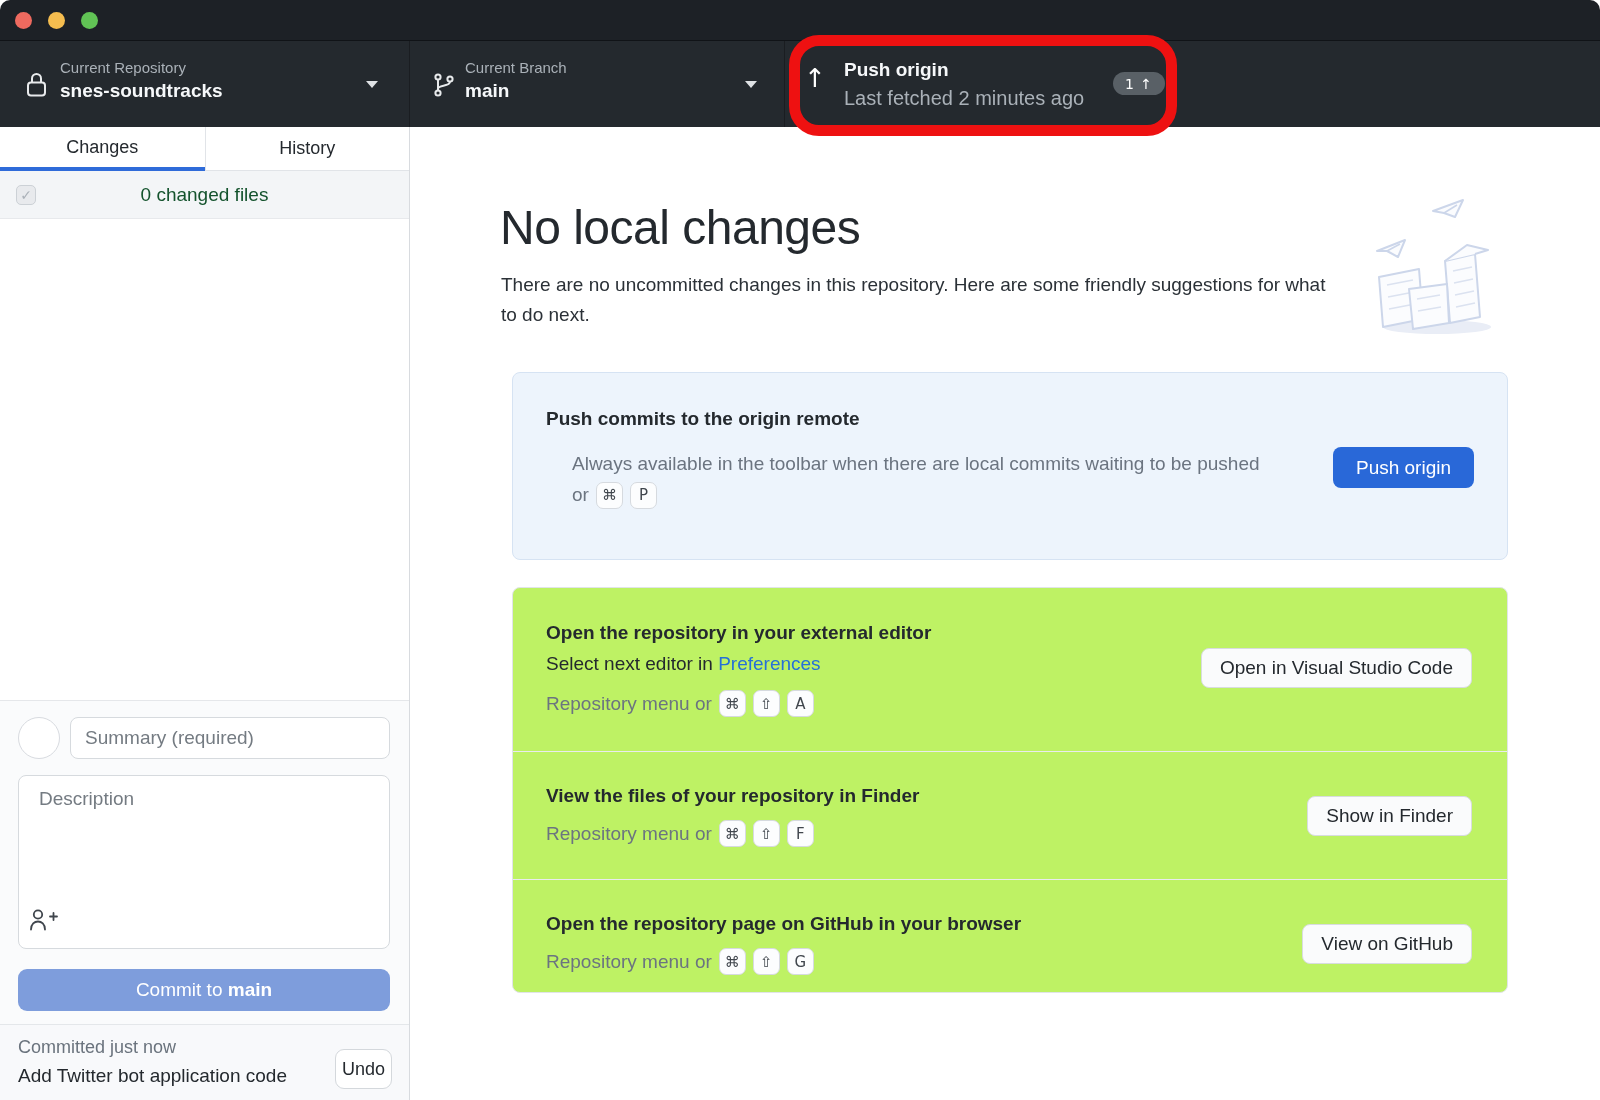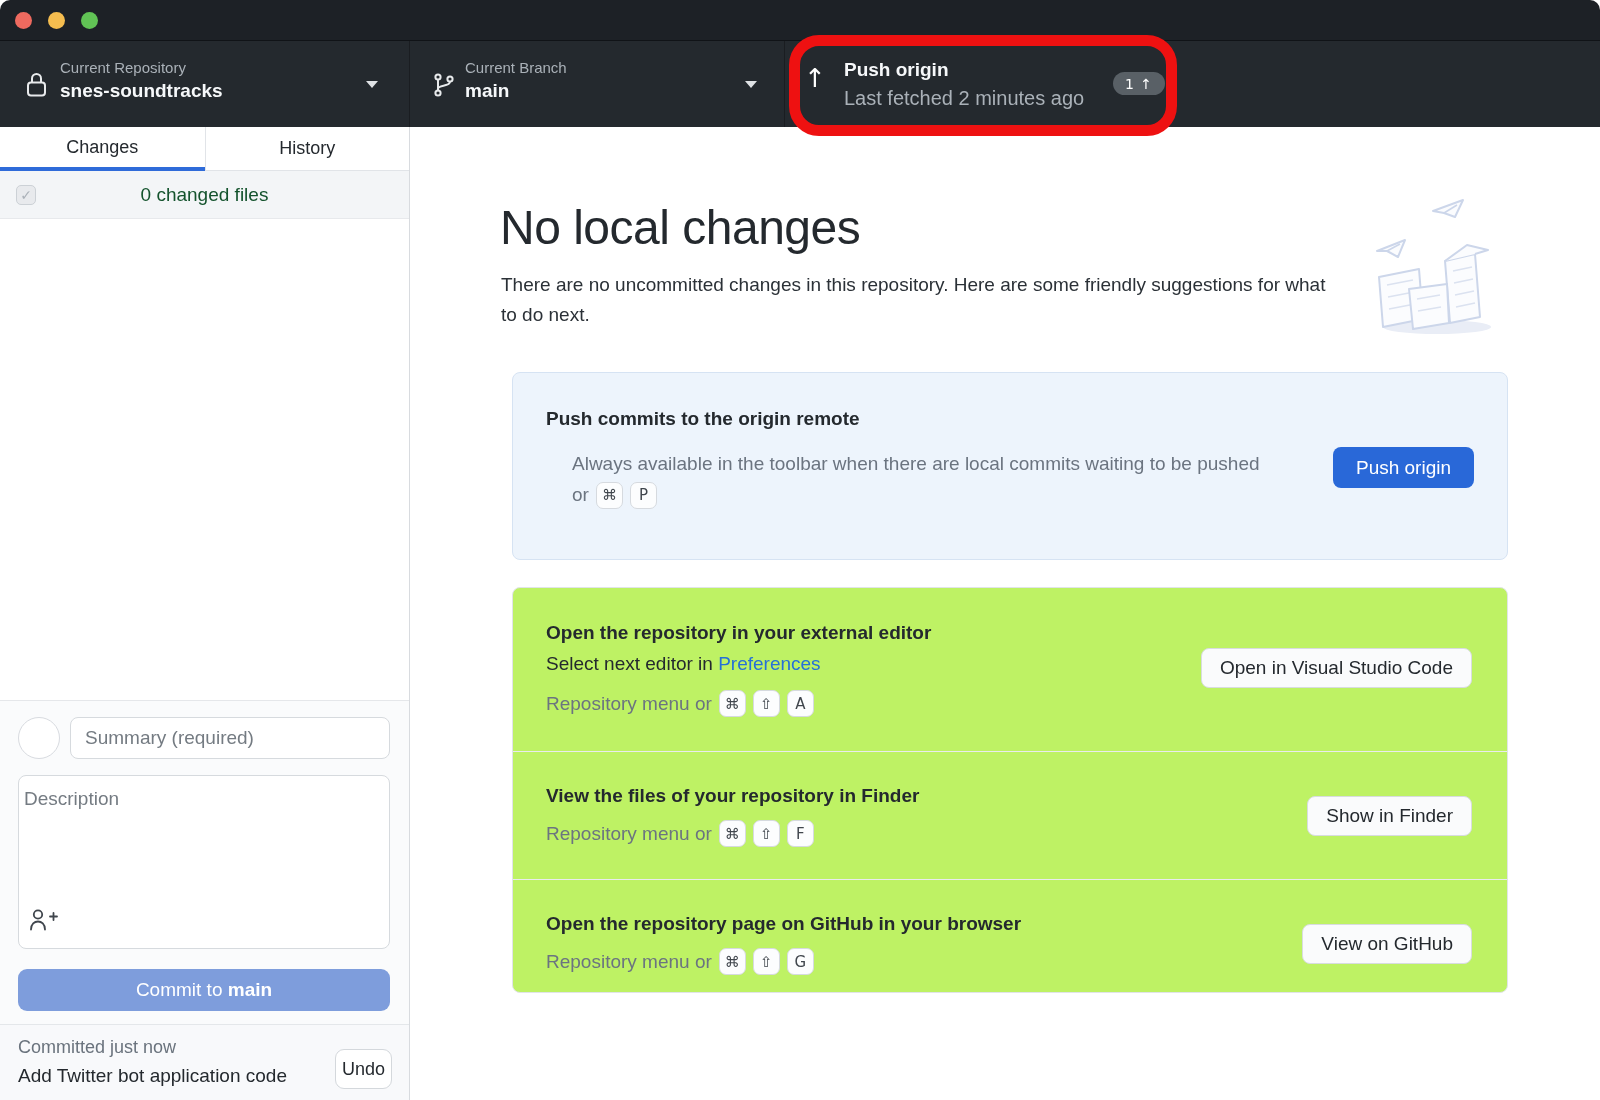--- a/index.html
+++ b/index.html
@@ -67,21 +67,21 @@
 
   .commit-form { position:absolute; left:0; top:573px; width:100%; height:324px;
     background:#fafbfc; border-top:1px solid #e5e7ea; }
   .avatar { position:absolute; left:18px; top:16px; width:42px; height:42px;
     border-radius:50%; background:#ffffff; border:1px solid #d8dbe0; }
   .summary-input { position:absolute; left:70px; top:16px; width:320px; height:42px;
     border:1px solid #d6dade; border-radius:8px; background:#ffffff; padding:0 14px;
     font-size:19px; font-family:"Liberation Sans", sans-serif; color:#24292e; outline:none; }
   .summary-input::placeholder, .description-input::placeholder { color:#747b82; opacity:1; }
   .description-input { position:absolute; left:18px; top:74px; width:372px; height:174px;
-    border:1px solid #d6dade; border-radius:8px; background:#ffffff; padding:12px 5px;
+    border:1px solid #d6dade; border-radius:8px; background:#ffffff; padding:12px 20px;
     font-size:19px; font-family:"Liberation Sans", sans-serif; color:#0369a1; resize:none; outline:none; }
   .person-plus { position:absolute; left:28px; top:206px; z-index:2; }
   .commit-btn { position:absolute; left:18px; top:268px; width:372px; height:42px;
     background:#7e9ddc; border:none; border-radius:9px; color:#ffffff; font-size:19px;
     font-family:"Liberation Sans", sans-serif; cursor:default; }
   .commit-btn b { font-weight:bold; }
 
   .committed-row { position:absolute; left:0; top:897px; width:100%; height:85px;
     background:#f8f9fb; border-top:1px solid #e4e7ea; }
   .committed-status { position:absolute; left:18px; top:12px; font-size:18px; color:#6a737d; }

